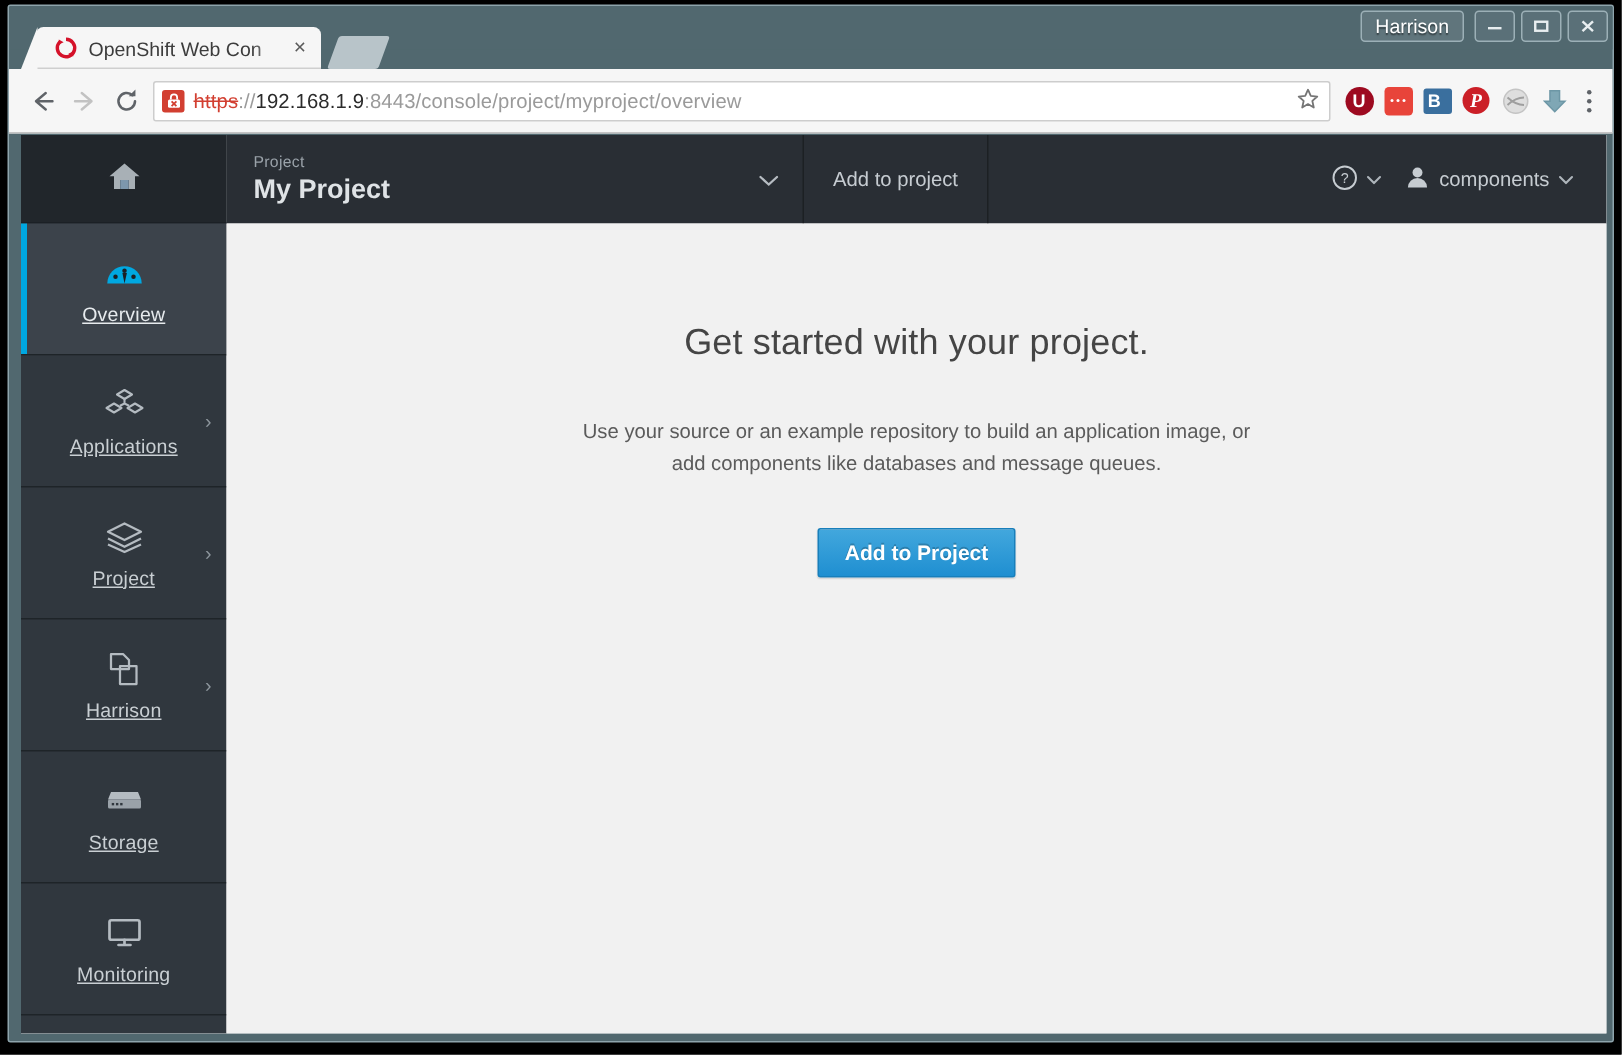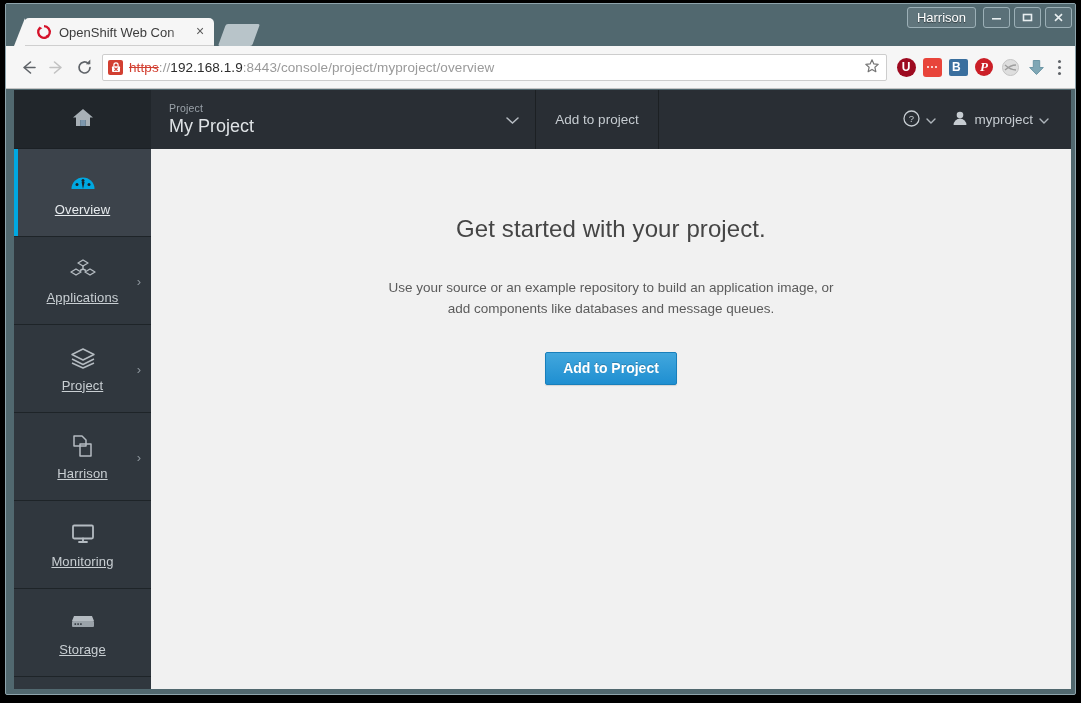--- a/index.html
+++ b/index.html
@@ -190,21 +190,21 @@
     display: flex; align-items: stretch;
   }
   .proj-sel {
     width: 385px; flex: 0 0 385px;
     display: flex; flex-direction: column; justify-content: center;
     padding: 0 16px 0 18px;
     border-right: 1px solid #1c2023;
     position: relative;
   }
   .proj-kicker { font-size: 10.5px; color: #9aa2a9; line-height: 13px; letter-spacing:.2px; }
-  .proj-name { font-size: 18px; color: #dfe3e6; line-height: 22px; font-weight: 400; }
+  .proj-name { font-size: 18px; color: #dfe3e6; line-height: 22px; font-weight: 700; }
   .proj-chev { position: absolute; right: 16px; top: 50%; transform: translateY(-50%); color:#b6bcc2; font-size: 13px; }
   .addproj {
     width: 123px; flex: 0 0 123px;
     display: flex; align-items: center; justify-content: center;
     border-right: 1px solid #1c2023;
     color: #c6ccd1; font-size: 13.5px;
   }
   .nav-right {
     margin-left: auto; display: flex; align-items: center; gap: 16px;
     padding-right: 22px;
@@ -408,39 +408,39 @@
             <path d="M3 2 h8 l4 4 v6 H3 Z"></path>
             <path d="M9 10 h11 v12 H9 Z"></path>
           </svg>
         </span>
         <span class="sb-label">Harrison</span>
         <span class="sb-chev">›</span>
       </div>
 
       <div class="sb-item">
         <span class="sb-icon">
-          <svg width="26" height="22" viewBox="0 0 26 22" fill="none" stroke="#b4bbc1" stroke-width="1.8" stroke-linejoin="round">
-            <rect x="3" y="2.5" width="20" height="13" rx="1.2"></rect>
-            <path d="M13 15.5 V19 M9 19 h8" stroke-linecap="round"></path>
-          </svg>
-        </span>
-        <span class="sb-label">Monitoring</span>
-      </div>
-
-      <div class="sb-item">
-        <span class="sb-icon">
           <svg width="26" height="18" viewBox="0 0 26 18">
             <path d="M4 3 h18 l2 5 H2 Z" fill="#b4bbc1"></path>
             <rect x="2" y="8" width="22" height="6" rx="1" fill="#9aa2a9"></rect>
             <rect x="4.5" y="10.3" width="1.6" height="1.6" fill="#30373e"></rect>
             <rect x="7.3" y="10.3" width="1.6" height="1.6" fill="#30373e"></rect>
             <rect x="10.1" y="10.3" width="1.6" height="1.6" fill="#30373e"></rect>
           </svg>
         </span>
         <span class="sb-label">Storage</span>
+      </div>
+
+      <div class="sb-item">
+        <span class="sb-icon">
+          <svg width="26" height="22" viewBox="0 0 26 22" fill="none" stroke="#b4bbc1" stroke-width="1.8" stroke-linejoin="round">
+            <rect x="3" y="2.5" width="20" height="13" rx="1.2"></rect>
+            <path d="M13 15.5 V19 M9 19 h8" stroke-linecap="round"></path>
+          </svg>
+        </span>
+        <span class="sb-label">Monitoring</span>
       </div>
 
       <div class="sb-item sb-partial"></div>
     </div>
 
     <div id="topnav">
       <div class="proj-sel">
         <span class="proj-kicker">Project</span>
         <span class="proj-name">My Project</span>
         <span class="proj-chev">
@@ -464,21 +464,21 @@
               </svg>
           </span>
         </div>
         <div class="nav-user">
           <span>
             <svg width="16" height="16" viewBox="0 0 16 16">
               <circle cx="8" cy="5" r="3.3" fill="#c6ccd1"></circle>
               <path d="M1.6 15 a6.4 6.4 0 0 1 12.8 0 Z" fill="#c6ccd1"></path>
             </svg>
           </span>
-          <span>myproject</span>
+          <span>components</span>
           <span class="chev-sm">
             <svg width="10" height="6" viewBox="0 0 10 6">
                 <path d="M1 1 L5 5 L9 1" stroke="#aeb5bb" stroke-width="1.4" fill="none" stroke-linecap="round"></path>
               </svg>
           </span>
         </div>
       </div>
     </div>
 
     <div id="main">

